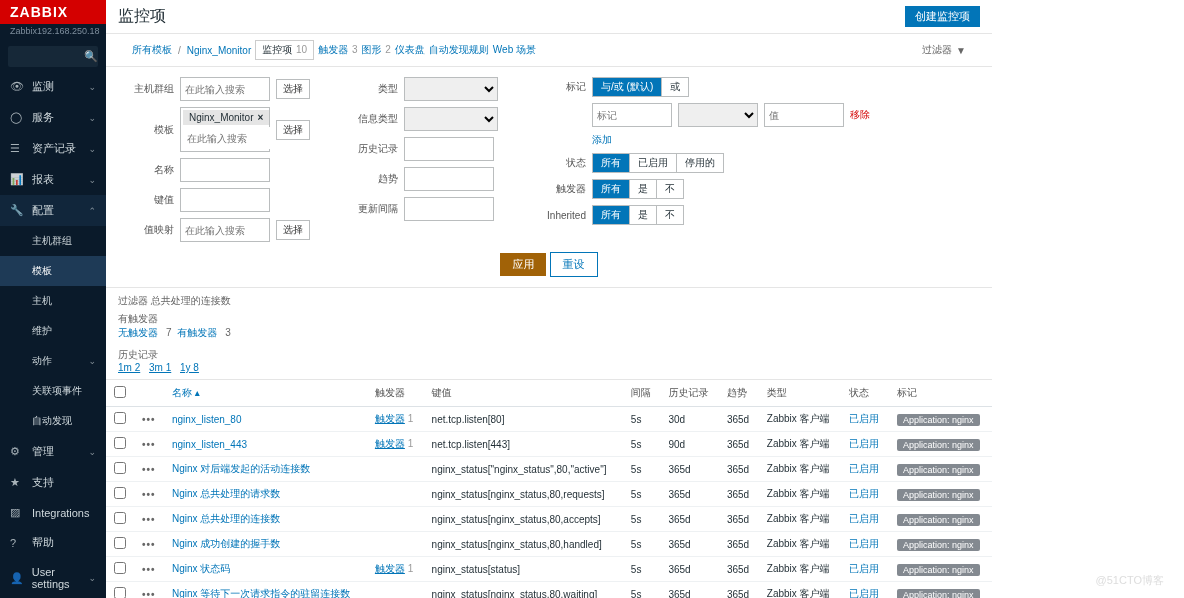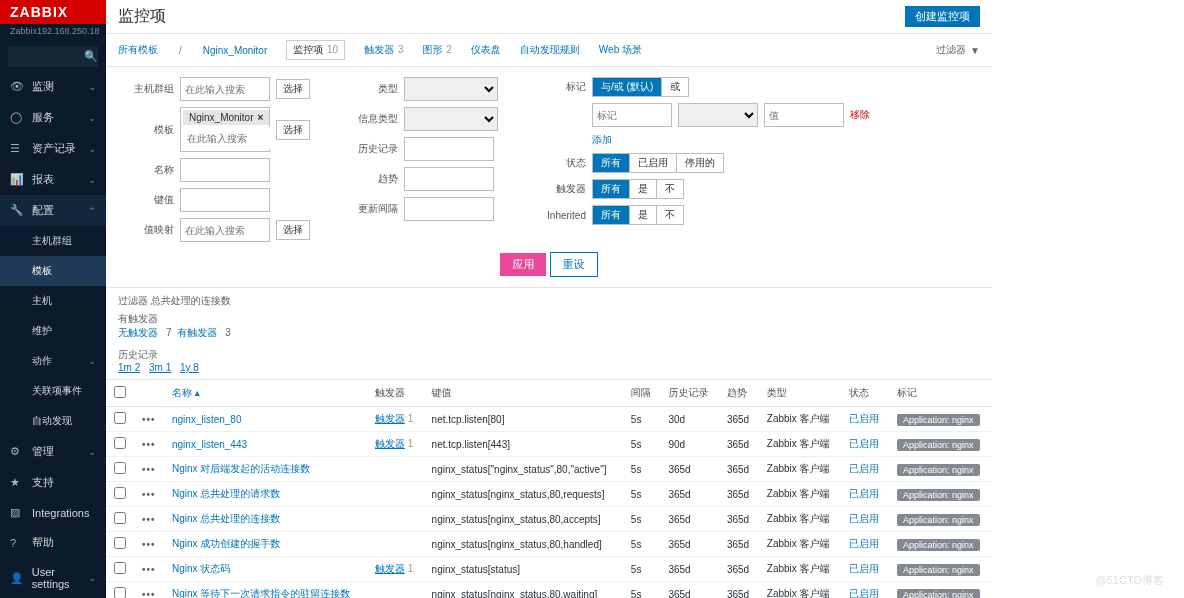--- a/index.html
+++ b/index.html
@@ -20,21 +20,21 @@
 .sub-nav .nav-item { padding-left: 32px; font-size: 10px; }
 .sub-nav .nav-item.selected { background: #1e3a56; color: #fff; }
 .sidebar-bottom { margin-top: auto; }
 
 
 .main { flex: 1; display: flex; flex-direction: column; overflow: hidden; }
 .topbar { display: flex; align-items: center; padding: 6px 12px; border-bottom: 1px solid #e5e5e5; }
 .page-title { font-size: 16px; color: #1f2c33; }
 .btn-create { margin-left: auto; background: #0275b8; color: #fff; border: none; padding: 3px 10px; font-size: 11px; cursor: pointer; }
 
-.breadcrumb { display: flex; align-items: center; padding: 6px 12px; border-bottom: 1px solid #e5e5e5; font-size: 10px; gap: 19px; }
+.breadcrumb { display: flex; align-items: center; padding: 6px 26px; border-bottom: 1px solid #e5e5e5; font-size: 10px; gap: 4px; }
 .breadcrumb a { color: #0275b8; text-decoration: none; }
 .breadcrumb .active-tab { background: #fff; border: 1px solid #ccc; padding: 2px 6px; }
 .breadcrumb .count { color: #999; margin-left: 1px; }
 .breadcrumb .sep { color: #888; margin: 0 2px; }
 .filter-toggle { margin-left: auto; display: flex; align-items: center; gap: 4px; color: #666; }
 
 
 .filter-area { background: #fff; padding: 10px 20px; border-bottom: 1px solid #e5e5e5; }
 .filter-grid { display: flex; gap: 40px; font-size: 10px; }
 .filter-col { display: flex; flex-direction: column; gap: 6px; }
@@ -46,21 +46,21 @@
 .btn-small { border: 1px solid #babdbe; background: #fff; padding: 2px 6px; font-size: 10px; cursor: pointer; color: #333; height: 20px; }
 .tag-chip { background: #e5e5e5; padding: 2px 6px; display: inline-flex; align-items: center; gap: 4px; font-size: 10px; }
 .tag-chip .x { cursor: pointer; font-weight: bold; }
 .seg-group { display: inline-flex; border: 1px solid #babdbe; }
 .seg-group .seg { padding: 2px 8px; font-size: 10px; cursor: pointer; border-right: 1px solid #babdbe; background: #fff; }
 .seg-group .seg:last-child { border-right: none; }
 .seg-group .seg.active { background: #0275b8; color: #fff; }
 .link-blue { color: #0275b8; cursor: pointer; }
 .link-red { color: #d40000; cursor: pointer; }
 .filter-actions { text-align: center; margin-top: 10px; }
-.btn-primary { background: #ec4899; color: #fff; border: none; padding: 4px 12px; font-size: 11px; cursor: pointer; }
+.btn-primary { background: #a16207; color: #fff; border: none; padding: 4px 12px; font-size: 11px; cursor: pointer; }
 .btn-secondary { background: #fff; color: #0275b8; border: 1px solid #0275b8; padding: 4px 12px; font-size: 11px; cursor: pointer; }
 
 
 .sub-info { padding: 6px 12px; font-size: 10px; color: #666; }
 .sub-info a { color: #0275b8; text-decoration: none; margin-right: 8px; }
 .history-row { padding: 2px 12px 6px; font-size: 10px; color: #666; border-bottom: 1px solid #e5e5e5; }
 .history-row a { color: #0275b8; text-decoration: underline; margin-right: 6px; }
 
 
 .tbl-wrap { flex: 1; overflow-y: auto; }

